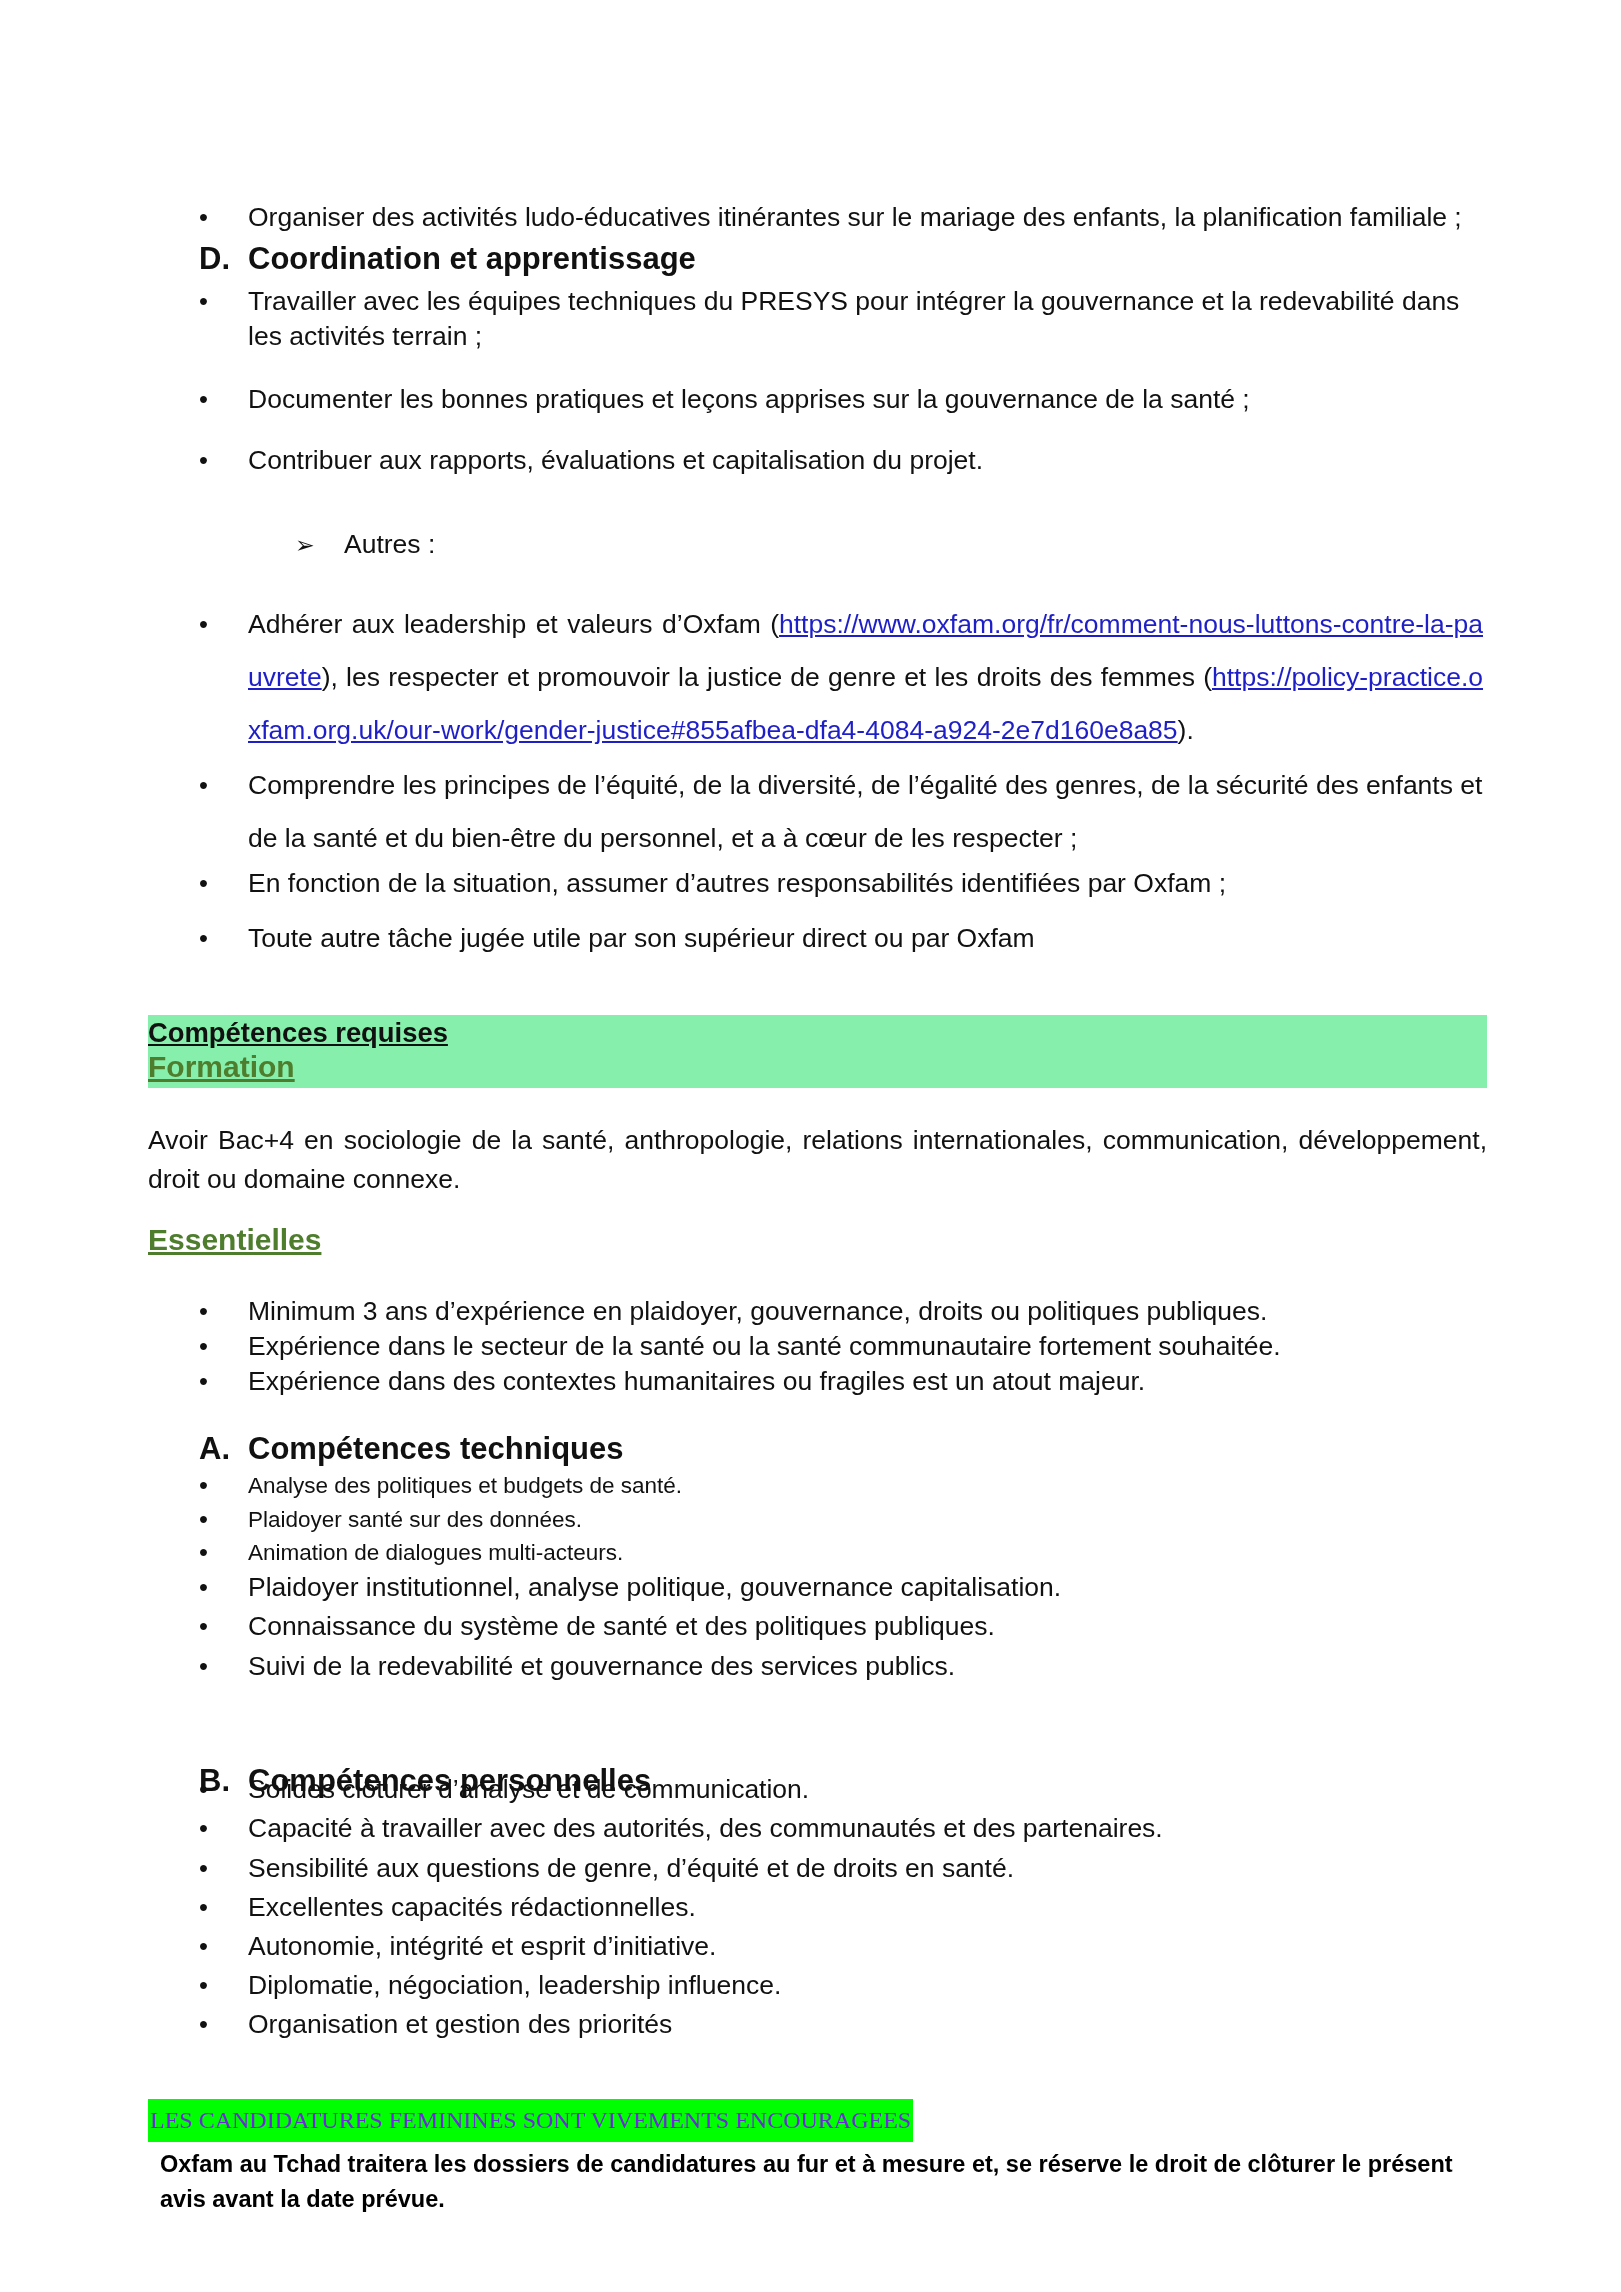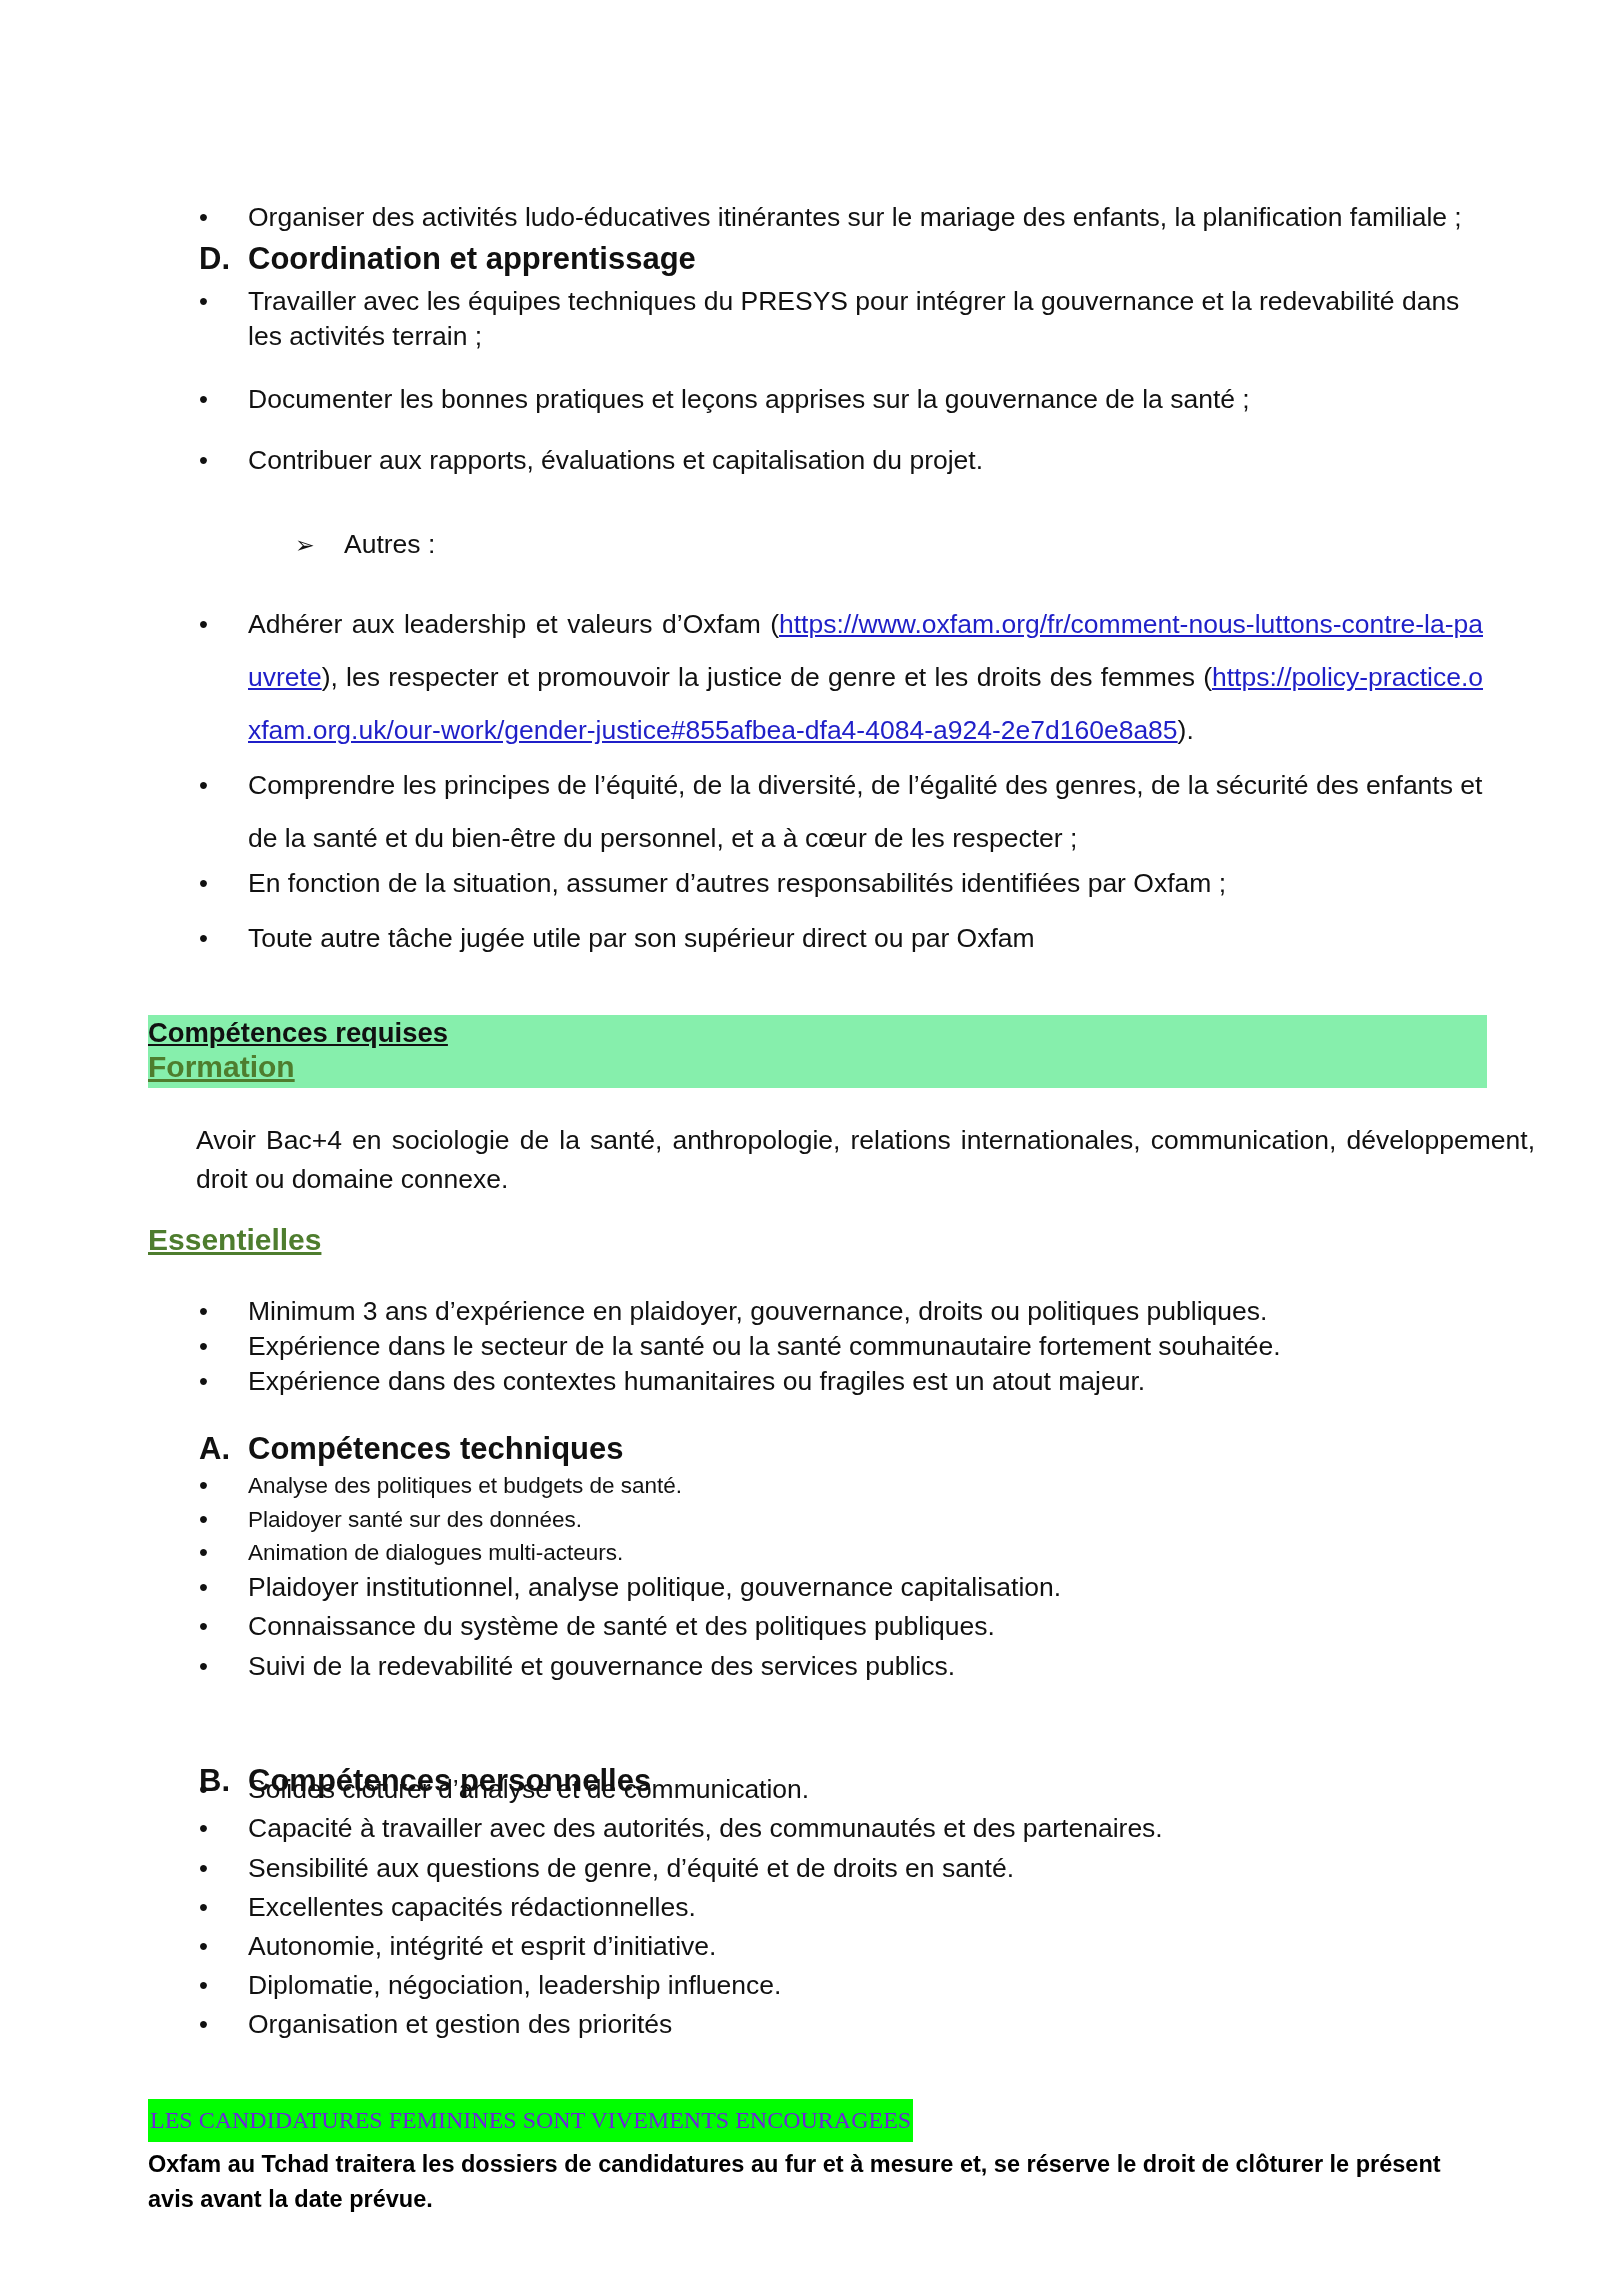--- a/index.html
+++ b/index.html
@@ -85,36 +85,35 @@
       color: #4e7d2e;
       text-decoration: underline;
     }
     .para {
       position: absolute;
       left: 0;
       width: 1339px;
       font-size: 26.5px;
       line-height: 39px;
       text-align: justify;
-      margin-left: 48px;
     }
     .encourage {
       position: absolute;
       left: 0;
       top: 2099px;
       background: #00ff00;
       font-family: "Liberation Serif", serif;
       font-size: 24px;
       line-height: 43px;
       padding: 0 2px;
       color: #6d28d9;
     }
     .notice {
       position: absolute;
-      left: 0;
+      left: 12px;
       top: 2147px;
       width: 1339px;
       font-size: 23.5px;
       font-weight: bold;
       line-height: 35px;
       color: #000;
     }
     .arrow-row {
       position: absolute;
       left: 147px;

